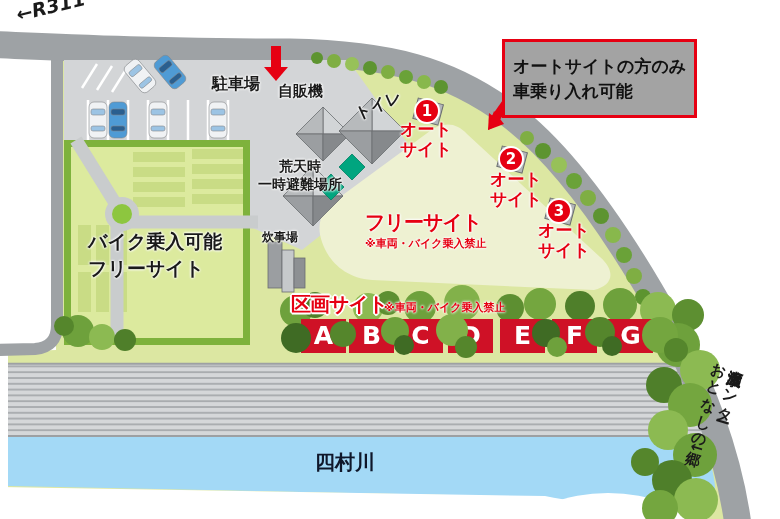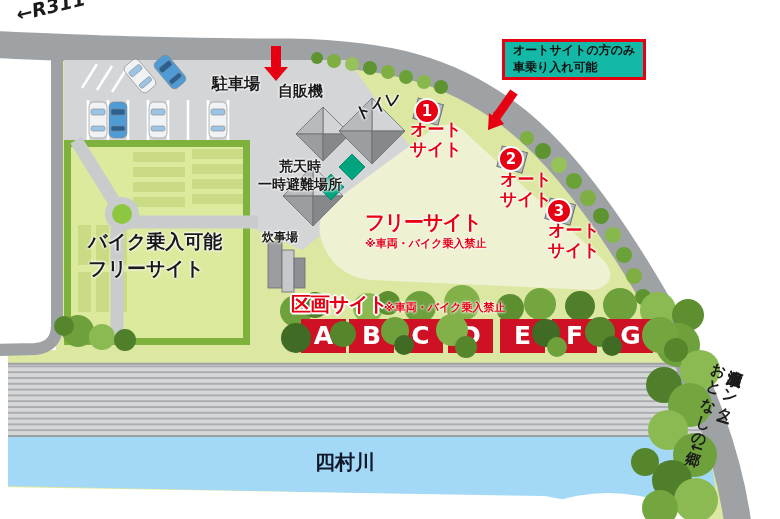--- a/index.html
+++ b/index.html
@@ -5,26 +5,26 @@
   html,body{margin:0;padding:0;background:#fff;}
   #map{position:relative;width:780px;height:519px;overflow:hidden;background:#fff;
        font-family:"DejaVu Sans","Liberation Sans",sans-serif;}
   #base-svg,#top-svg{position:absolute;left:0;top:0;pointer-events:none;}
   .lbl{position:absolute;font-weight:bold;color:#1a1a1a;white-space:nowrap;
        text-shadow:0 0 3px #fff,0 0 3px #fff,0 0 2px #fff;}
   .red{color:#e60012;}
   .badge{position:absolute;width:26px;height:26px;border-radius:50%;background:#e60012;
          border:2px solid #fff;box-sizing:border-box;color:#fff;font-weight:bold;
          font-size:15px;line-height:22px;text-align:center;}
-  .autolbl{position:absolute;width:72px;text-align:right;font-weight:bold;font-size:17px;
+  .autolbl{position:absolute;width:72px;text-align:center;font-weight:bold;font-size:17px;
            line-height:1.15;color:#e60012;text-shadow:0 0 3px #fff,0 0 3px #fff,0 0 2px #fff;}
   .plot{position:absolute;top:319px;width:45px;height:34px;background:#cf1126;
         color:#fff;font-weight:bold;font-size:25px;line-height:34px;text-align:center;}
-  #notice-box{position:absolute;left:502px;top:39px;background:#14b8a6;border:3px solid #e60012;
-              padding:0 8px;font-weight:bold;font-size:12px;line-height:1.45;color:#111;}
+  #notice-box{position:absolute;left:502px;top:39px;background:#a3a3a3;border:3px solid #e60012;
+              padding:12px 8px;font-weight:bold;font-size:17px;line-height:1.45;color:#111;}
   #r311{left:14px;top:4px;font-size:19px;font-style:italic;transform:rotate(-14deg);transform-origin:left top;}
   #parking-label{left:212px;top:74px;font-size:16px;}
   #vending-label{left:278px;top:82px;font-size:15px;}
   #toilet-label{left:352px;top:106px;font-size:16px;transform:rotate(-24deg);transform-origin:left top;}
   #shelter-label{left:250px;top:157px;width:100px;text-align:center;font-size:14px;line-height:1.3;white-space:nowrap;}
   #bike-site-label{left:88px;top:228px;font-size:19px;line-height:1.4;}
   #kitchen-label{left:262px;top:229px;font-size:12px;}
   #garbage-label{left:305px;top:248px;font-size:15px;line-height:1.15;}
   #free-site-label{left:365px;top:209px;font-size:20px;letter-spacing:-1px;}
   #free-site-note{left:365px;top:236px;font-size:11px;}

